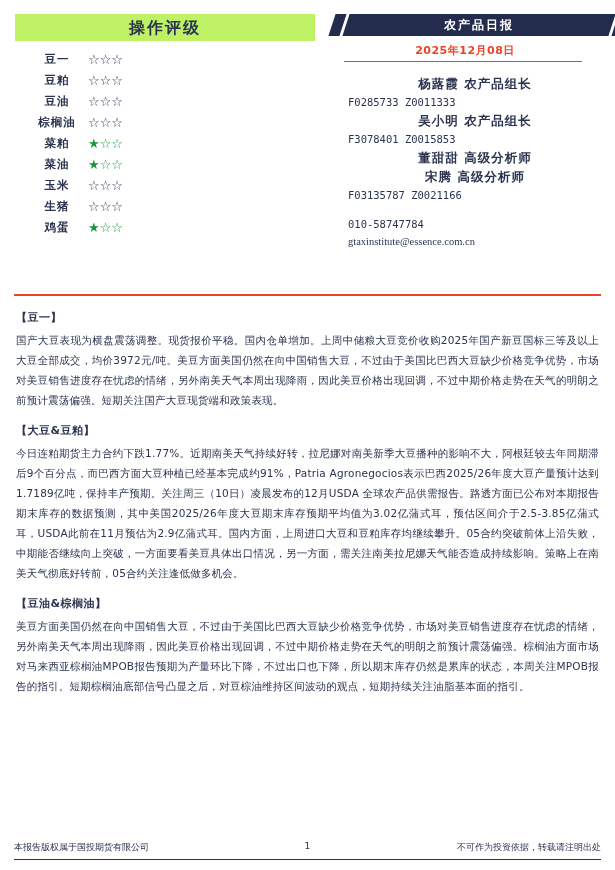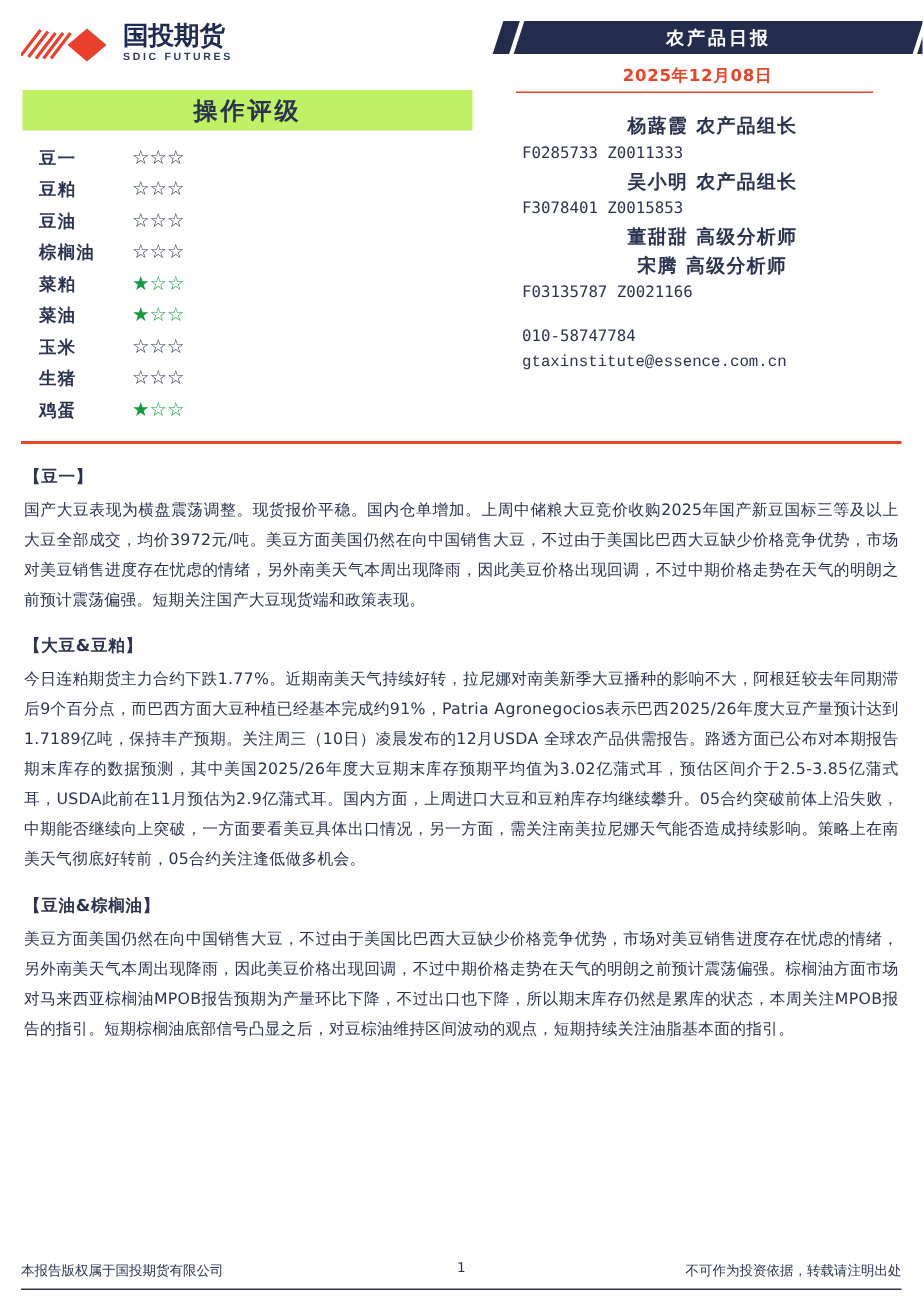--- a/index.html
+++ b/index.html
@@ -84,20 +84,21 @@
   }
   .rating-list {
     margin-top: 8px;
     padding-left: 12px;
   }
   .rating-row {
     display: flex;
     align-items: center;
     height: 20px;
     margin-bottom: 1px;
+    text-align: center;
   }
   .rating-label {
     width: 62px;
     font-size: 11.5px;
     font-weight: bold;
     color: #2b3350;
     letter-spacing: 1px;
   }
   .rating-stars {
     font-size: 13px;
@@ -179,21 +180,21 @@
     line-height: 18px;
   }
   .contact-phone {
     font-family: "DejaVu Sans Mono", "Liberation Mono", monospace;
     font-size: 10.5px;
     color: #2b3350;
     line-height: 18px;
     margin-top: 11px;
   }
   .contact-email {
-    font-family: Liberation Mono, monospace;
+    font-family: Liberation Serif, serif;
     font-size: 10.5px;
     color: #2b3350;
     line-height: 18px;
   }
 
   
   .main-rule {
     height: 2px;
     background: #eb4326;
     margin: 4px 14px 0 14px;
@@ -244,40 +245,20 @@
 </style>
 </head>
 <body>
 
 <div class="page">
 
   <div class="header">
 
     <div class="header-left">
 
-      <div class="logo-row">
-        <div class="logo-mark">
-          <svg class="logo-stripes" width="34" height="24" viewBox="0 0 34 24">
-            <g stroke="#e8402a" stroke-width="2.1">
-              <line x1="0" y1="20" x2="13" y2="3"></line>
-              <line x1="5" y1="21" x2="18" y2="4"></line>
-              <line x1="10" y1="22" x2="23" y2="5"></line>
-              <line x1="15" y1="22" x2="28" y2="5"></line>
-              <line x1="20" y1="22" x2="33" y2="5"></line>
-            </g>
-          </svg>
-          <svg class="logo-diamond" width="28" height="24" viewBox="0 0 28 24">
-            <polygon points="14,1 27,12 14,23 1,12" fill="#e8402a"></polygon>
-          </svg>
-        </div>
-        <div class="logo-text">
-          <div class="logo-cn">国投期货</div>
-          <div class="logo-en">SDIC FUTURES</div>
-        </div>
-      </div>
 
       <div class="rating-title">操作评级</div>
 
       <div class="rating-list">
         <div class="rating-row">
           <span class="rating-label">豆一</span>
           <span class="rating-stars star-dark">☆☆☆</span>
         </div>
         <div class="rating-row">
           <span class="rating-label">豆粕</span>

